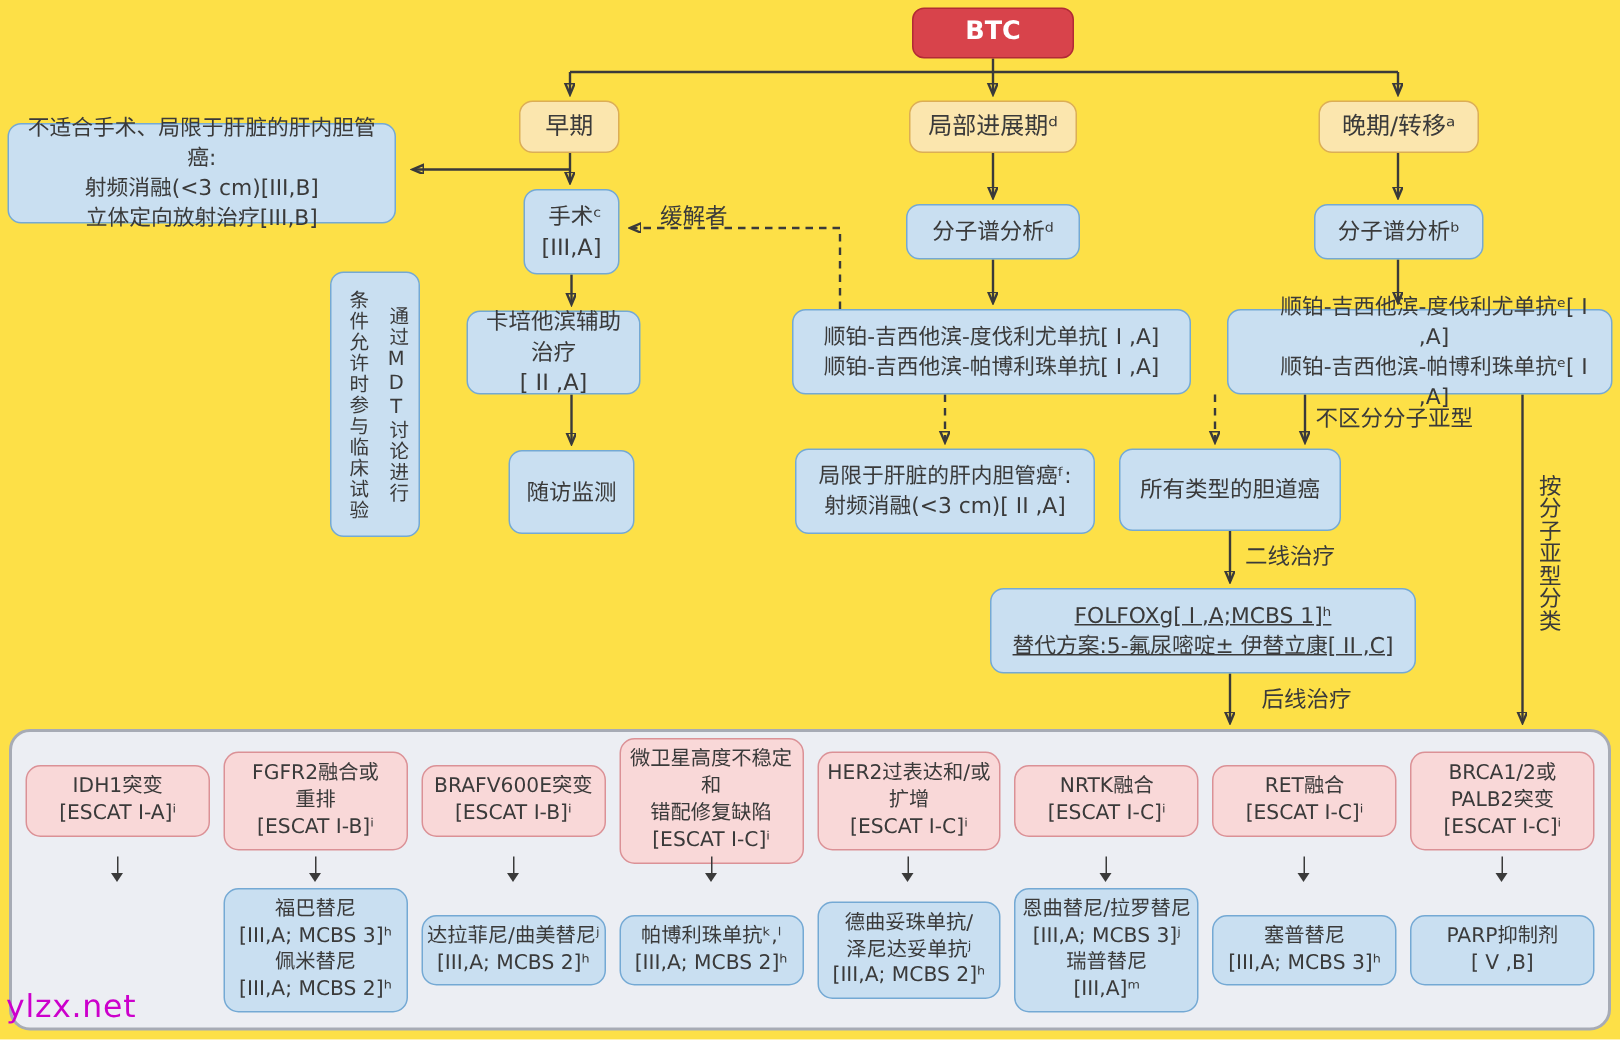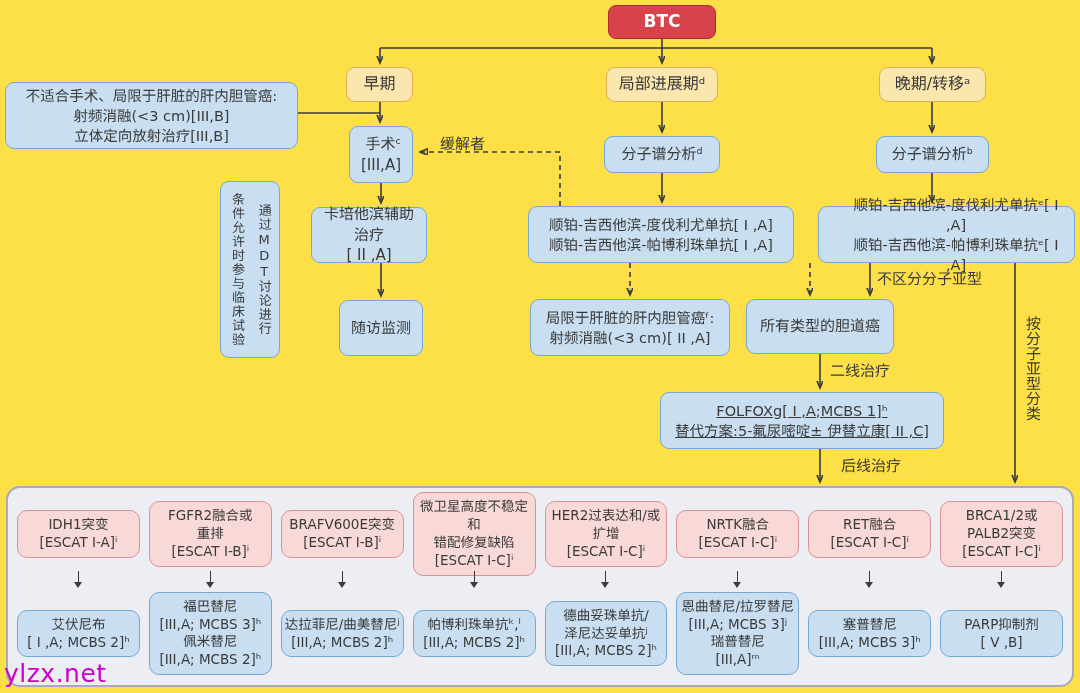--- a/index.html
+++ b/index.html
@@ -20,21 +20,21 @@
   .mcol{flex:1 1 0;display:flex;flex-direction:column;align-items:stretch;}
   .zoneA{height:72px;display:flex;align-items:center;}
   .zoneB{flex:1;display:flex;align-items:center;}
   .mbox{position:static;width:100%;border-radius:10px;font-size:13.5px;line-height:1.32;padding:5px 2px;}
   .carrow{width:0;height:15px;border-left:1.6px solid #3a3a3a;margin:1px auto 6px auto;position:relative;}
   .carrow::after{content:"";position:absolute;left:-5px;bottom:-6px;
                  border:4.2px solid transparent;border-top:6.5px solid #3a3a3a;}
   .lbl{position:absolute;font-size:15px;white-space:nowrap;}
   .vtext{writing-mode:vertical-rl;text-orientation:upright;white-space:pre-line;}
   .mdt{font-size:13px;line-height:2.05;letter-spacing:1px;}
-  .watermark{position:absolute;left:4px;top:659px;font-size:25px;color:#CC00CC;letter-spacing:.5px;}
+  .watermark{position:absolute;left:4px;top:659px;font-size:21px;color:#CC00CC;letter-spacing:.5px;}
   .chemo{font-size:14.5px;}
   .small{font-size:14.5px;}
 </style>
 </head>
 <body>
 
 <div class="canvas">
 
   <svg class="wires" viewBox="0 0 1080 693">
     <defs>
@@ -63,21 +63,21 @@
     <path d="M820 354 L820 387" marker-end="url(#arr)"></path>
     <path d="M820 449 L820 481" marker-end="url(#arr)"></path>
   </svg>
 
   <div class="box red" style="left:608px;top:5px;width:108px;height:34px;">BTC</div>
 
   <div class="box yellow" style="left:346px;top:67px;width:67px;height:35px;">早期</div>
   <div class="box yellow" style="left:606px;top:67px;width:112px;height:35px;">局部进展期ᵈ</div>
   <div class="box yellow" style="left:879px;top:67px;width:107px;height:35px;">晚期/转移ᵃ</div>
 
-  <div class="box small" style="left:5px;top:82px;width:293px;height:67px;">不适合手术、局限于肝脏的肝内胆管癌:
+  <div class="box small" style="left:5px;top:82px;width:259px;height:67px;">不适合手术、局限于肝脏的肝内胆管癌:
 射频消融(&lt;3 cm)[III,B]
 立体定向放射治疗[III,B]</div>
 
   <div class="box" style="left:349px;top:126px;width:64px;height:57px;text-align:right;">手术ᶜ
 [III,A]</div>
 
   <div class="box vtext mdt" style="left:220px;top:181px;width:60px;height:177px;">通过MDT讨论进行
 条件允许时参与临床试验</div>
 
   <div class="box" style="left:311px;top:207px;width:116px;height:56px;">卡培他滨辅助治疗
@@ -110,24 +110,20 @@
 
   <div class="lbl" style="left:830px;top:454px;margin-left:11px;">后线治疗</div>
 
   <div class="panel">
     <div class="mcol">
       <div class="zoneA">
           <div class="box mbox pinkbox">IDH1突变
 [ESCAT I-A]ⁱ</div>
         </div>
       <div class="carrow"></div>
-      <div class="zoneB">
-          <div class="box mbox">艾伏尼布
-[ I ,A; MCBS 2]ʰ</div>
-        </div>
     </div>
     <div class="mcol">
       <div class="zoneA">
           <div class="box mbox pinkbox">FGFR2融合或
 重排
 [ESCAT I-B]ⁱ</div>
         </div>
       <div class="carrow"></div>
       <div class="zoneB">
           <div class="box mbox">福巴替尼

